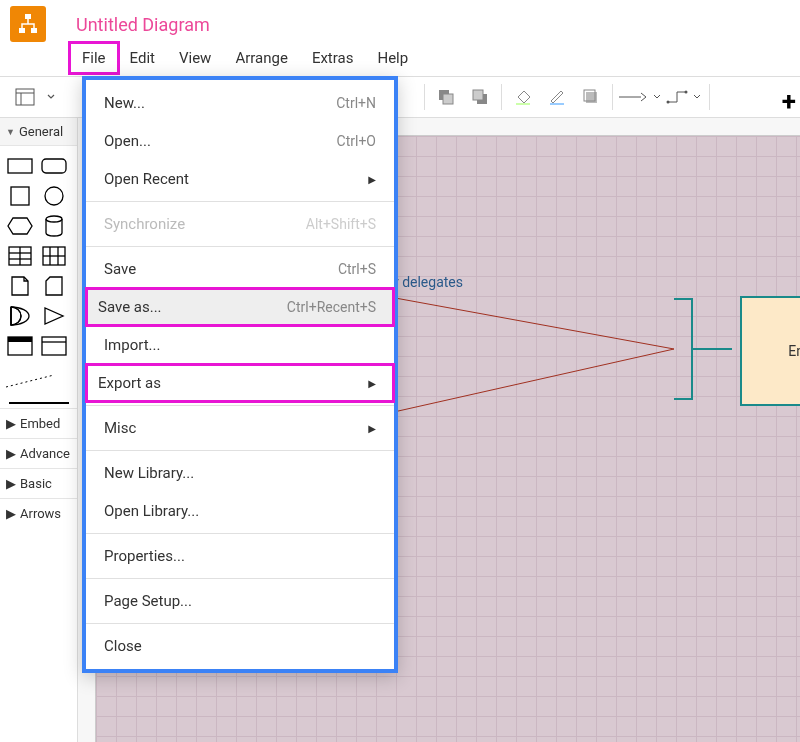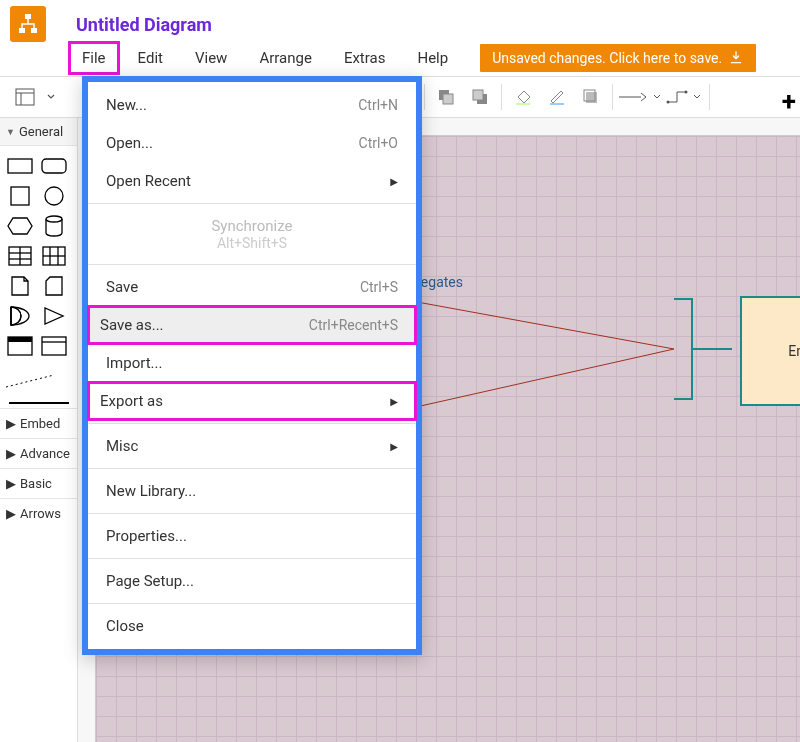--- a/index.html
+++ b/index.html
@@ -1,25 +1,25 @@
 <!DOCTYPE html>
 <html><head>
 <meta charset="utf-8">
 <style>
   * { box-sizing: border-box; margin: 0; padding: 0; font-family: -apple-system, BlinkMacSystemFont, "Segoe UI", Roboto, Helvetica, Arial, sans-serif; }
   body { width: 800px; height: 742px; overflow: hidden; background: #fff; position: relative; font-size: 14px; color: #333; }
 
   
   .titlebar { display: flex; align-items: center; padding: 8px 10px 0 10px; height: 40px; }
   .app-logo { width: 36px; height: 36px; background: #f08705; border-radius: 3px; display: flex; align-items: center; justify-content: center; margin-right: 30px; }
-  .title { font-size: 18px; color: #6d28d9; font-weight: 700; }
+  .title { font-size: 18px; color: #ec4899; font-weight: 400; }
 
   
   .menubar-row { display: flex; align-items: center; padding: 4px 10px 4px 70px; height: 36px; }
-  .menubar { display: flex; gap: 8px; }
+  .menubar { display: flex; gap: 0; }
   .menu-item { padding: 6px 12px; font-size: 15px; color: #333; cursor: pointer; }
   .menu-item.active { outline: 3px solid #e815d4; outline-offset: -1px; }
   .save-banner { margin-left: 20px; background: #f08705; color: #fff; padding: 6px 12px; font-size: 14px; display: flex; align-items: center; gap: 6px; border-radius: 1px; cursor: pointer; }
   .save-banner svg { width: 16px; height: 16px; }
 
   
   .toolbar { height: 42px; border-top: 1px solid #ddd; border-bottom: 1px solid #ddd; display: flex; align-items: center; padding: 0 8px; gap: 0; position: relative; }
   .tool-btn { width: 34px; height: 34px; display: flex; align-items: center; justify-content: center; cursor: pointer; color: #555; }
   .tool-sep { width: 1px; height: 26px; background: #ddd; margin: 0 4px; }
   .tool-group-left { display:flex; align-items:center; }
@@ -49,24 +49,24 @@
       linear-gradient(90deg, #cbb7c2 1px, transparent 1px),
       linear-gradient(#c1aab7 1px, transparent 1px),
       linear-gradient(90deg, #c1aab7 1px, transparent 1px);
     background-size: 20px 20px, 20px 20px, 80px 80px, 80px 80px;
   }
   .node-box { position:absolute; background:#fde9c8; border:2px solid #1a8a8a; }
   .node-brace { position:absolute; }
   .node-label { position:absolute; font-size:14px; color:#2a5a8a; }
 
   
-  .dropdown { position:absolute; top:76px; left:82px; width:340px; background:#fff; border:6px solid #3b82f6; box-shadow: 0 4px 18px rgba(0,0,0,.2); z-index:50; padding:4px 0; }
+  .dropdown { position:absolute; top:76px; left:82px; width:316px; background:#fff; border:4px solid #3b82f6; box-shadow: 0 4px 18px rgba(0,0,0,.2); z-index:50; padding:4px 0; }
   .dd-item { display:flex; justify-content:space-between; align-items:center; padding: 10px 18px; font-size:15px; color:#333; cursor:pointer; position:relative;}
   .dd-item .shortcut { color:#888; font-size:14px;}
-  .dd-item.disabled { color:#bbb;flex-direction:column; }
+  .dd-item.disabled { color:#bbb; }
   .dd-item.disabled .shortcut { color:#ccc;}
   .dd-item.hover { background:#eee;}
   .dd-item .sub-arrow { font-size:10px; color:#333;}
   .dd-item.highlighted { outline:3px solid #e815d4; outline-offset:-2px;padding-left:12px;}
   .dd-sep { height:1px; background:#e0e0e0; margin:3px 0;}
 
   .plus-right { position:absolute; right:4px; top:86px; font-size:26px; font-weight:700; color:#000;}
 </style>
 </head>
 <body>
@@ -85,26 +85,20 @@
 
 <div class="menubar-row">
   <div class="menubar">
     <div class="menu-item active">File</div>
     <div class="menu-item">Edit</div>
     <div class="menu-item">View</div>
     <div class="menu-item">Arrange</div>
     <div class="menu-item">Extras</div>
     <div class="menu-item">Help</div>
   </div>
-  <div class="save-banner">
-    <span>Unsaved changes. Click here to save.</span>
-    <svg viewBox="0 0 24 24">
-        <path d="M12 3v10m0 0l-4-4m4 4l4-4M5 19h14" stroke="#fff" stroke-width="2" fill="none" stroke-linecap="round"></path>
-      </svg>
-  </div>
 </div>
 
 <div class="toolbar">
   <div class="tool-group-left">
     <div class="tool-btn">
       <svg width="20" height="18" viewBox="0 0 20 18">
           <rect x="1" y="1" width="18" height="16" stroke="#555" fill="none"></rect>
           <line x1="1" y1="5" x2="19" y2="5" stroke="#555"></line>
           <line x1="6" y1="5" x2="6" y2="17" stroke="#555"></line>
         </svg>
@@ -347,20 +341,23 @@
     </div>
   <div class="dd-sep"></div>
   <div class="dd-item">
       <span>Misc</span>
       <span class="sub-arrow">▶</span>
     </div>
   <div class="dd-sep"></div>
   <div class="dd-item">
       <span>New Library...</span>
     </div>
+  <div class="dd-item">
+      <span>Open Library...</span>
+    </div>
   <div class="dd-sep"></div>
   <div class="dd-item">
       <span>Properties...</span>
     </div>
   <div class="dd-sep"></div>
   <div class="dd-item">
       <span>Page Setup...</span>
     </div>
   <div class="dd-sep"></div>
   <div class="dd-item">

